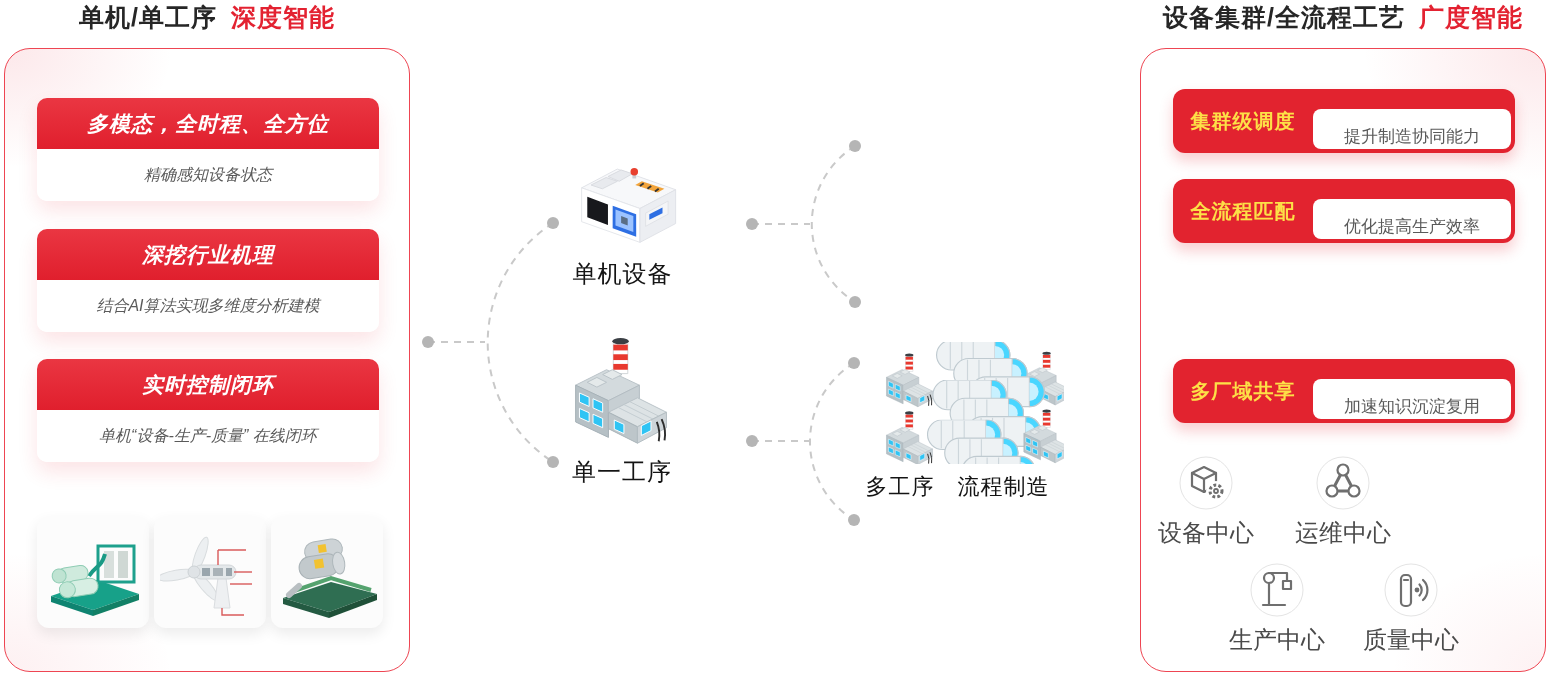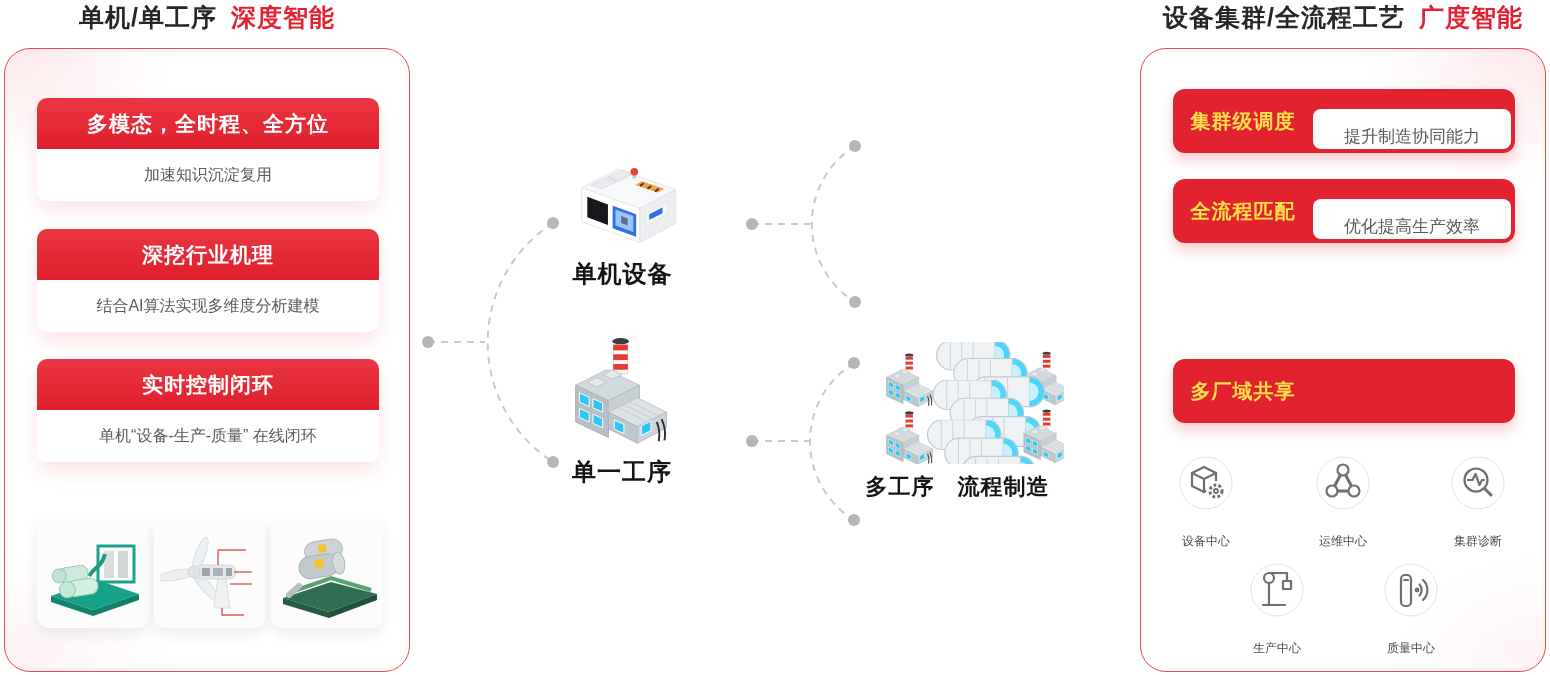--- a/index.html
+++ b/index.html
@@ -10,54 +10,54 @@
   .sec-title { position:absolute; top:0; height:34px; line-height:34px; text-align:center;
                font-size:25px; font-weight:700; color:#262626; letter-spacing:1px; }
   .sec-title .hl { color:#e32231; margin-left:14px; }
   .lt { left:4px; width:406px; }
   .rt { left:1140px; width:406px;text-align:center; }
 
   .panel { position:absolute; top:48px; width:406px; height:624px; background:#fff;
            border:1px solid #ee4552; border-radius:26px; }
   .left-panel { left:4px;
     background: radial-gradient(240px 170px at 0% 0%, rgba(233,63,82,.12), rgba(233,63,82,0) 70%),
-                radial-gradient(240px 170px at 0% 100%, rgba(233,63,82,.08), rgba(233,63,82,0) 70%), #fff; }
+                radial-gradient(240px 170px at 0% 100%, rgba(233,63,82,.08), rgba(233,63,82,0) 70%), #fff; font-style: italic; }
   .right-panel { left:1140px;
     background: radial-gradient(260px 190px at 100% 0%, rgba(233,63,82,.12), rgba(233,63,82,0) 70%),
                 radial-gradient(220px 170px at 100% 100%, rgba(233,63,82,.07), rgba(233,63,82,0) 70%), #fff; }
 
   .card { position:absolute; left:32px; width:342px; border-radius:10px; background:#fff;
           box-shadow:0 10px 20px rgba(228,35,50,.12); }
   .card-header { height:51px; line-height:51px; text-align:center; letter-spacing:1px;
                  background:linear-gradient(180deg,#ea3642,#e01f2d); color:#fff;
                  font-size:21px; font-weight:700; border-radius:10px 10px 0 0; }
   .card-body { height:52px; line-height:52px; text-align:center; color:#5a5a5a; font-size:16px;
                border-radius:0 0 10px 10px; background:#fff; }
 
   .photo-row { position:absolute; left:32px; top:467px; width:346px; display:flex; gap:5px; }
   .photo { width:112px; height:112px; border-radius:12px; background:#fcfcfc;
            box-shadow:0 6px 14px rgba(0,0,0,.08); display:flex; align-items:center; justify-content:center; }
 
   .node { position:absolute; text-align:center; }
-  .node-label { font-weight:700; color:#141414; letter-spacing:1px; }
+  .node-label { font-weight:400; color:#141414; letter-spacing:1px; }
   .lbl-24 { font-size:24px; margin-top:6px; }
   .lbl-22 { font-size:22px; margin-top:4px; }
 
   .connectors { position:absolute; left:415px; top:128px; }
 
   .rrow { position:absolute; left:32px; width:342px; height:64px; background:#e2232f;
           border-radius:12px; box-shadow:0 8px 14px rgba(228,35,50,.22); }
   .rrow-label { position:absolute; left:0; top:0; width:140px; height:64px; line-height:64px;
                 text-align:center; color:#fde047; font-size:20px; font-weight:700; letter-spacing:1px; }
   .rrow-desc { position:absolute; left:140px; top:4px; right:4px; bottom:4px; background:#fff;
                border-radius:8px; line-height:56px; text-align:center; color:#5a5a5a; font-size:17px;margin-top:16px; }
 
   .center-item { position:absolute; width:120px; text-align:center; }
   .center-circle { width:54px; height:54px; margin:0 auto; display:block; }
-  .center-label { margin-top:23px; font-size:12px; color:#4a4a4a; }
+  .center-label { margin-top:7px; font-size:24px; color:#4a4a4a; }
 </style>
 </head>
 <body>
 
 <svg width="0" height="0" style="position:absolute" aria-hidden="true">
   <defs>
     <symbol id="sym-machine" viewBox="0 0 120 100">
       <g stroke-linejoin="round">
         <polygon points="16,36 54,16 116,38 78,58" fill="#f7f8fa" stroke="#dfe1e6"></polygon>
         <polygon points="16,36 78,58 78,94 16,72" fill="#ffffff" stroke="#e3e5ea"></polygon>
@@ -144,21 +144,21 @@
   <div class="sec-title lt">
     <span>单机/单工序</span><span class="hl">深度智能</span>
   </div>
   <div class="sec-title rt">
     <span>设备集群/全流程工艺</span><span class="hl">广度智能</span>
   </div>
 
   <section class="panel left-panel">
     <div class="card" style="top:49px">
       <div class="card-header">多模态，全时程、全方位</div>
-      <div class="card-body">加速知识沉淀复用</div>
+      <div class="card-body">精确感知设备状态</div>
     </div>
     <div class="card" style="top:180px">
       <div class="card-header">深挖行业机理</div>
       <div class="card-body">结合AI算法实现多维度分析建模</div>
     </div>
     <div class="card" style="top:310px">
       <div class="card-header">实时控制闭环</div>
       <div class="card-body">单机“设备-生产-质量” 在线闭环</div>
     </div>
 
@@ -280,20 +280,21 @@
     <div class="rrow" style="top:40px">
       <div class="rrow-label">集群级调度</div>
       <div class="rrow-desc">提升制造协同能力</div>
     </div>
     <div class="rrow" style="top:130px">
       <div class="rrow-label">全流程匹配</div>
       <div class="rrow-desc">优化提高生产效率</div>
     </div>
     <div class="rrow" style="top:310px">
       <div class="rrow-label">多厂域共享</div>
+      <div class="rrow-desc">加速知识沉淀复用</div>
     </div>
 
     <div class="center-item" style="left:5px;top:407px">
       <svg class="center-circle" viewBox="0 0 54 54">
         <circle cx="27" cy="27" r="26" fill="#fff" stroke="#e4e4e4"></circle>
         <g fill="none" stroke="#6f6f6f" stroke-width="2.2" stroke-linejoin="round" stroke-linecap="round">
           <path d="M13,17 L25,11 L37,17 L37,30 L25,36 L13,30 Z"></path>
           <path d="M13,17 L25,23 L37,17 M25,23 V36"></path>
         </g>
         <circle cx="37" cy="35" r="10" fill="#fff"></circle>
@@ -304,31 +305,20 @@
     </div>
     <div class="center-item" style="left:142px;top:407px">
       <svg class="center-circle" viewBox="0 0 54 54">
         <circle cx="27" cy="27" r="26" fill="#fff" stroke="#e4e4e4"></circle>
         <path d="M27,14 L16,35 L38,35 Z" fill="none" stroke="#6f6f6f" stroke-width="3" stroke-linejoin="round"></path>
         <circle cx="27" cy="14" r="5.5" fill="#fff" stroke="#6f6f6f" stroke-width="2.2"></circle>
         <circle cx="16" cy="35" r="5.5" fill="#fff" stroke="#6f6f6f" stroke-width="2.2"></circle>
         <circle cx="38" cy="35" r="5.5" fill="#fff" stroke="#6f6f6f" stroke-width="2.2"></circle>
       </svg>
       <div class="center-label">运维中心</div>
-    </div>
-    <div class="center-item" style="left:277px;top:407px">
-      <svg class="center-circle" viewBox="0 0 54 54">
-        <circle cx="27" cy="27" r="26" fill="#fff" stroke="#e4e4e4"></circle>
-        <g fill="none" stroke="#6f6f6f" stroke-width="2.2" stroke-linecap="round" stroke-linejoin="round">
-          <circle cx="25" cy="24" r="11.5"></circle>
-          <polyline points="17,24 21.5,24 24.5,18 28.5,29 31,24 33,24"></polyline>
-          <line x1="33.5" y1="32.5" x2="40" y2="39" stroke-width="3"></line>
-        </g>
-      </svg>
-      <div class="center-label">集群诊断</div>
     </div>
 
     <div class="center-item" style="left:76px;top:514px">
       <svg class="center-circle" viewBox="0 0 54 54">
         <circle cx="27" cy="27" r="26" fill="#fff" stroke="#e4e4e4"></circle>
         <g fill="none" stroke="#6f6f6f" stroke-width="2.2" stroke-linecap="round" stroke-linejoin="round">
           <line x1="13" y1="42" x2="35" y2="42"></line>
           <line x1="19" y1="42" x2="19" y2="20"></line>
           <path d="M19,10 L37,10 L37,18"></path>
           <rect x="33" y="18" width="8" height="8"></rect>

